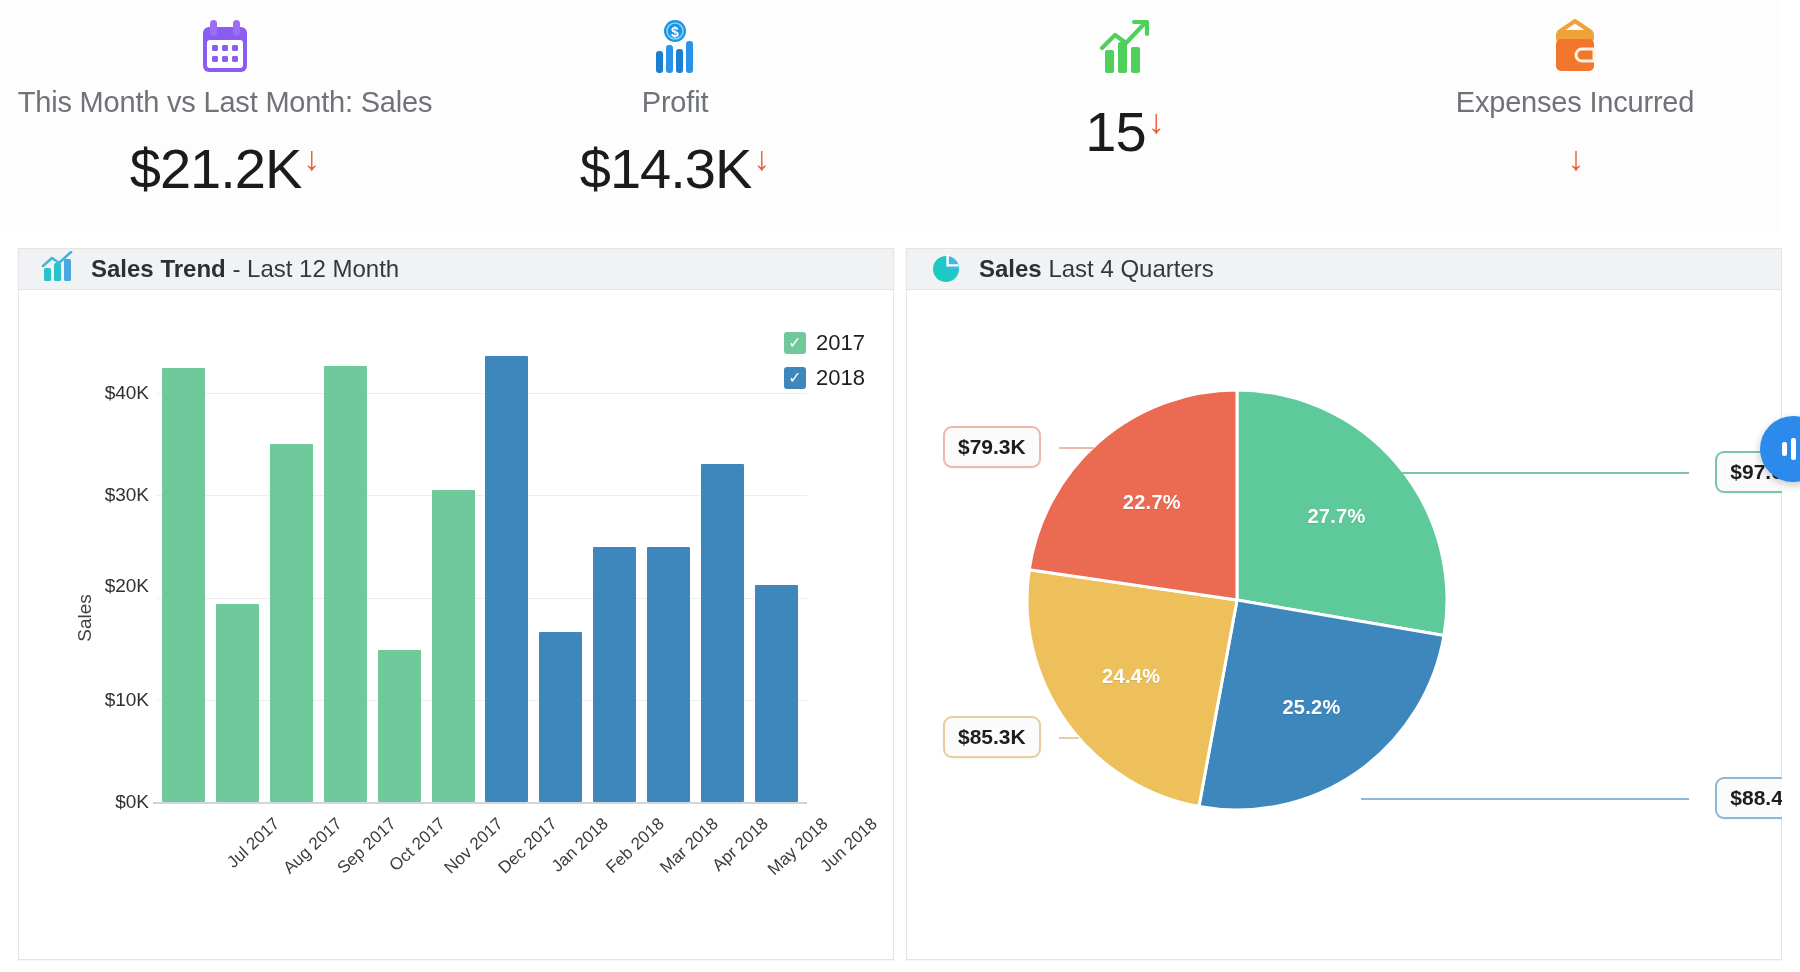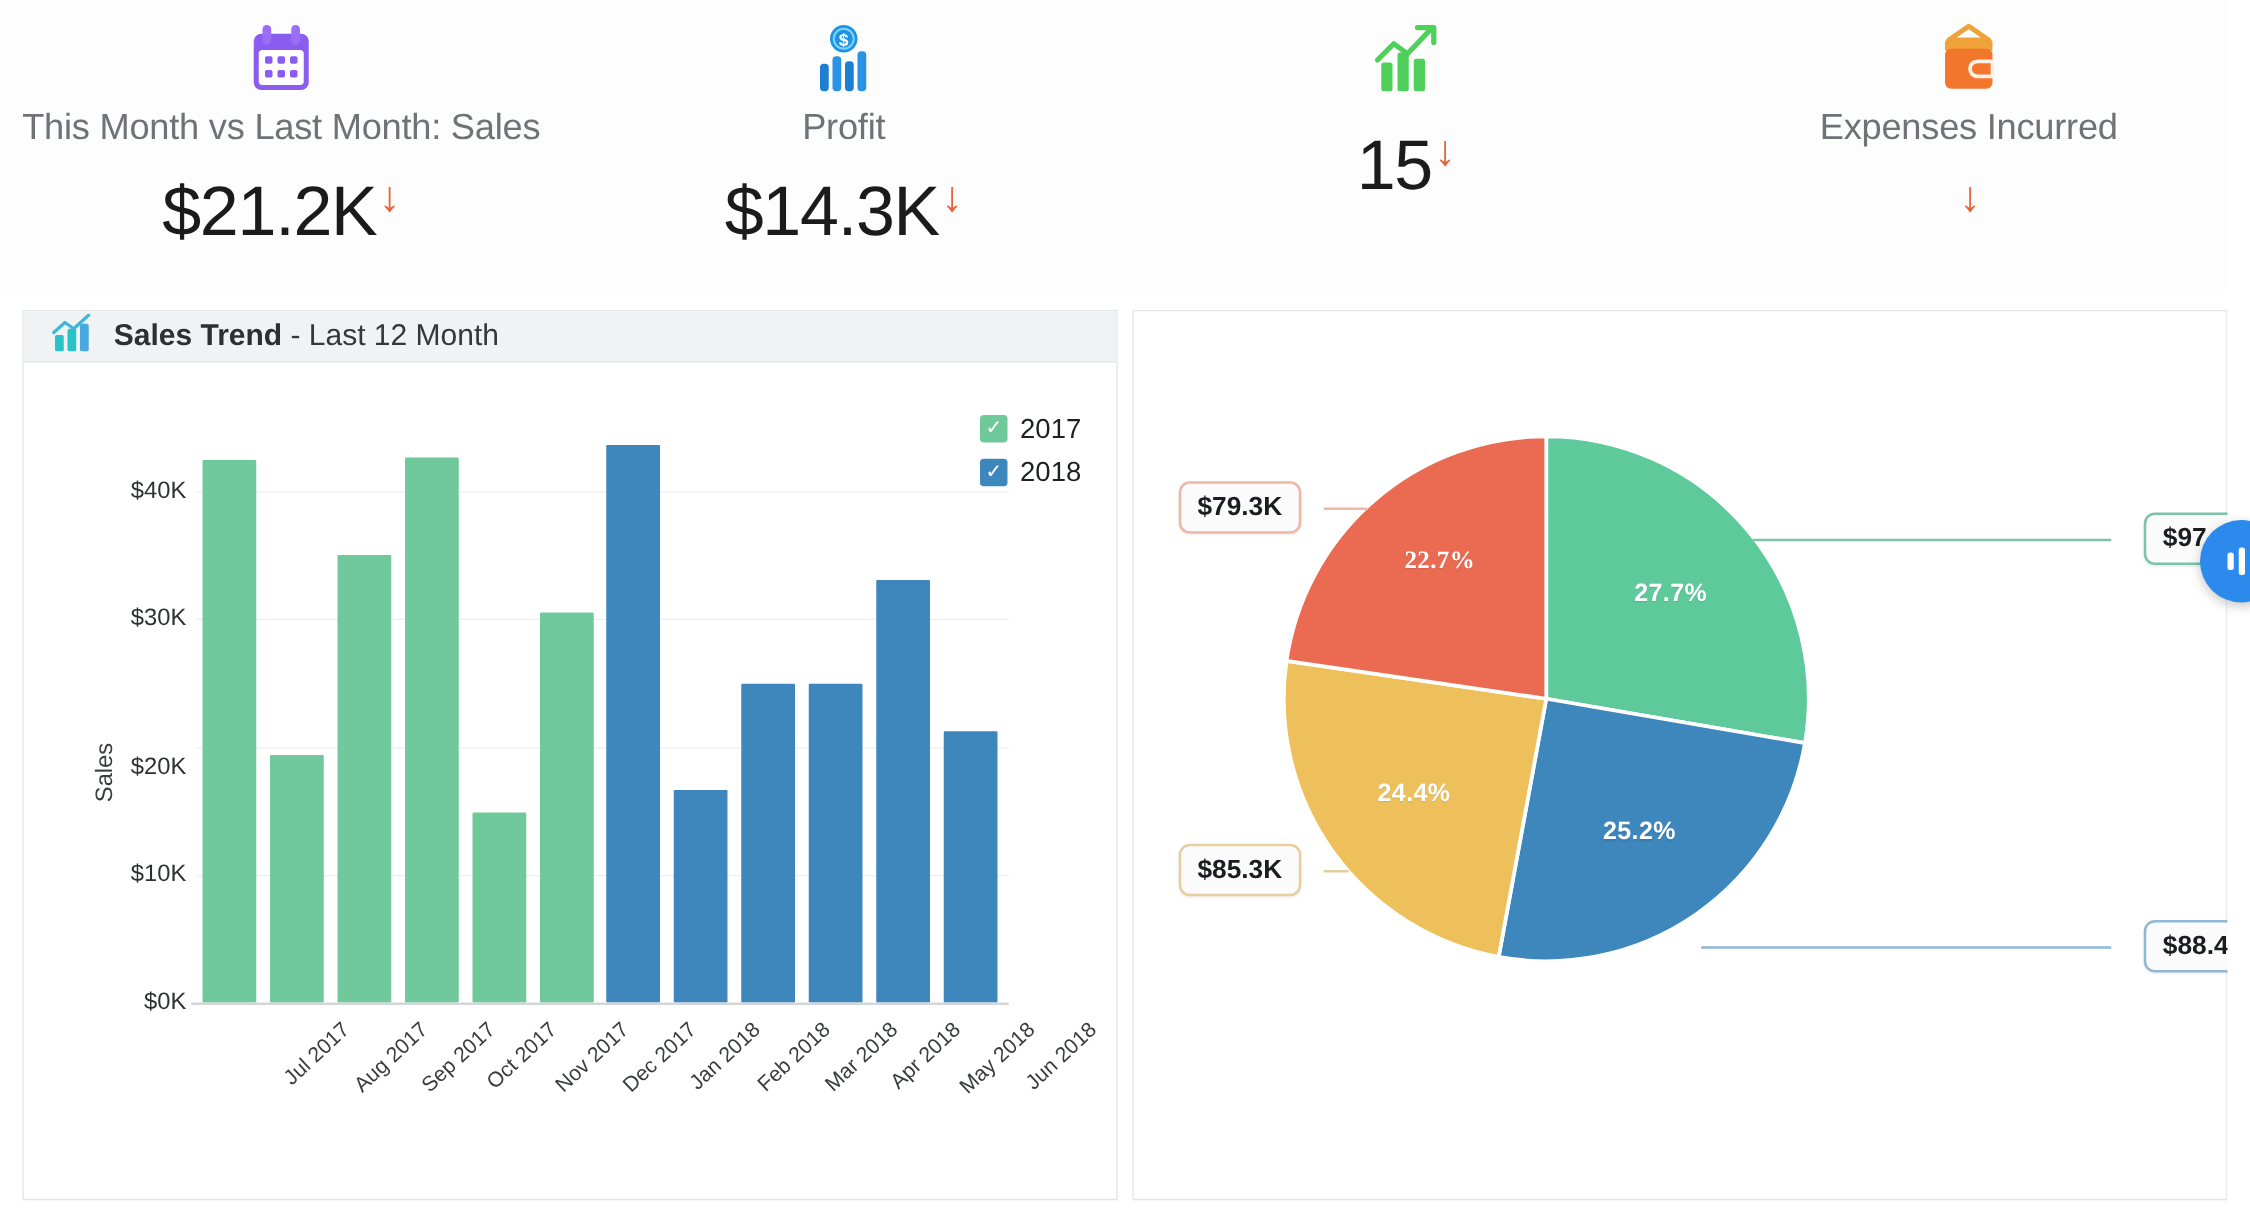--- a/index.html
+++ b/index.html
@@ -222,21 +222,21 @@
         <div class="y-axis-title">Sales</div>
         <div id="bar-grid">
             <div class="grid-line" style="top: 409.778px;"></div>
             <div class="grid-line" style="top: 307.556px;"></div>
             <div class="grid-line" style="top: 205.333px;"></div>
             <div class="grid-line" style="top: 103.111px;"></div>
           </div>
         <div id="bar-yticks">
             <div class="y-tick" style="top: 512px;">$0K</div>
             <div class="y-tick" style="top: 409.778px;">$10K</div>
-            <div class="y-tick" style="top: 324px;">$20K</div>
+            <div class="y-tick" style="top: 296px;">$20K</div>
             <div class="y-tick" style="top: 205.333px;">$30K</div>
             <div class="y-tick" style="top: 103.111px;">$40K</div>
           </div>
         <div id="bars-area" class="bars-area" style="top: 52px; height: 460px;">
             <div class="bar" title="Jul 2017" style="left: 5.38333px; width: 43.0667px; height: 434.444px; background: rgb(111, 201, 154);"></div>
             <div class="bar" title="Aug 2017" style="left: 59.2167px; width: 43.0667px; height: 198.311px; background: rgb(111, 201, 154);"></div>
             <div class="bar" title="Sep 2017" style="left: 113.05px; width: 43.0667px; height: 357.778px; background: rgb(111, 201, 154);"></div>
             <div class="bar" title="Oct 2017" style="left: 166.883px; width: 43.0667px; height: 436.489px; background: rgb(111, 201, 154);"></div>
             <div class="bar" title="Nov 2017" style="left: 220.717px; width: 43.0667px; height: 152.311px; background: rgb(111, 201, 154);"></div>
             <div class="bar" title="Dec 2017" style="left: 274.55px; width: 43.0667px; height: 311.778px; background: rgb(111, 201, 154);"></div>
@@ -271,33 +271,43 @@
           <div class="legend-row">
             <span class="legend-check" id="lc1" style="background: rgb(62, 135, 189);">✓</span>
             <span class="legend-label">2018</span>
           </div>
         </div>
       </div>
     </div>
   </div>
 
   <div class="panel" id="panel-sales-quarters">
+    <div class="panel-header">
+      <span>
+        <svg width="34" height="34" viewBox="0 0 34 34">
+          <circle cx="17" cy="19" r="13" fill="#1ec9c2"></circle>
+          <path d="M17 19 L17 6 A13 13 0 0 1 30 19 Z" fill="#3fb9e8"></path>
+          <path d="M18.6 4.5 L18.6 15.4 L29.5 15.4" fill="none" stroke="#ffffff" stroke-width="2.4"></path>
+        </svg>
+      </span>
+      <span class="panel-title"><b>Sales</b><span class="sub"> Last 4 Quarters</span></span>
+    </div>
 
     <div class="panel-body">
       <div class="pie-wrap" id="pie-wrap">
           <svg width="874" height="655" class="pie-svg">
             <path d="M 330 310 L 330 100 A 210 210 0 0 1 536.9853649812896 345.45502338967407 Z" fill="#5ec99a" stroke="#ffffff" stroke-width="3"></path>
             <path d="M 330 310 L 536.9853649812896 345.45502338967407 A 210 210 0 0 1 291.9467896383012 516.5234930490192 Z" fill="#3e87bd" stroke="#ffffff" stroke-width="3"></path>
             <path d="M 330 310 L 291.9467896383012 516.5234930490192 A 210 210 0 0 1 122.18901509344329 279.75773566402717 Z" fill="#edc05c" stroke="#ffffff" stroke-width="3"></path>
             <path d="M 330 310 L 122.18901509344329 279.75773566402717 A 210 210 0 0 1 329.99999999999994 100 Z" fill="#eb6a52" stroke="#ffffff" stroke-width="3"></path>
           </svg>
           <div class="pie-pct" style="left: 429.534px; top: 226.066px;">27.7%</div>
           <div class="pie-pct" style="left: 404.531px; top: 416.758px;">25.2%</div>
           <div class="pie-pct" style="left: 224.187px; top: 385.866px;">24.4%</div>
-          <div class="pie-pct" style="left: 244.821px; top: 200px; font-family: Liberation Serif, serif;">22.7%</div>
+          <div class="pie-pct" style="left: 244.821px; top: 212px;">22.7%</div>
           <div class="callout right" style="top: 182px; border-color: rgb(124, 196, 166); right: -32px;">$97.0K</div>
           <div class="leader" style="background: rgb(124, 196, 166); top: 182px; right: 92px; width: 287.461px;"></div>
           <div class="callout right" style="top: 508px; border-color: rgb(143, 183, 214); right: -32px;">$88.4K</div>
           <div class="leader" style="background: rgb(143, 183, 214); top: 508px; right: 92px; width: 327.789px;"></div>
           <div class="callout left" style="top: 447px; border-color: rgb(233, 205, 160); left: 36px;">$85.3K</div>
           <div class="leader" style="background: rgb(233, 205, 160); top: 447px; left: 152px; width: 20px;"></div>
           <div class="callout left" style="top: 157px; border-color: rgb(237, 183, 169); left: 36px;">$79.3K</div>
           <div class="leader" style="background: rgb(237, 183, 169); top: 157px; left: 152px; width: 34.6153px;"></div>
         </div>
     </div>

